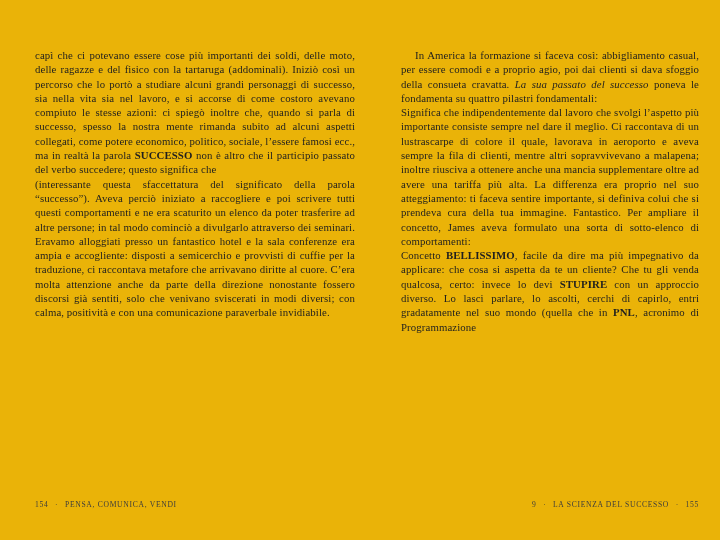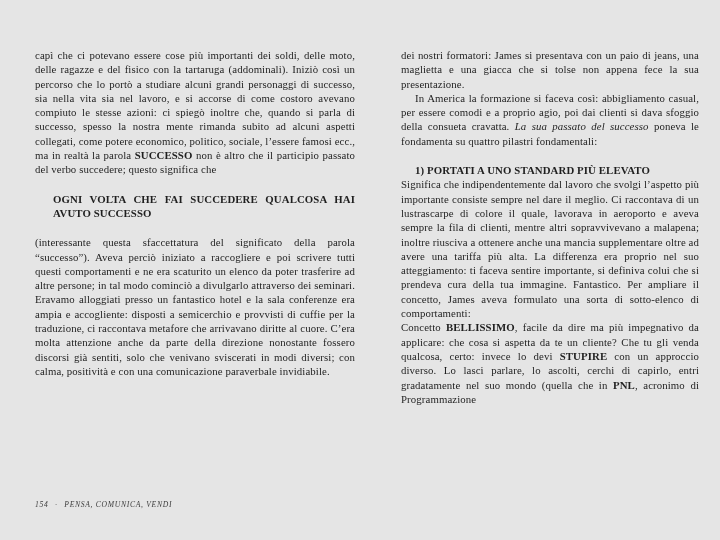--- a/index.html
+++ b/index.html
@@ -4,21 +4,21 @@
 <style>
   html, body {
     margin: 0;
     padding: 0;
     background: #ffffff;
   }
   .spread {
     position: relative;
     width: 720px;
     height: 540px;
-    background: #e5e5e5;
+    background: #eab308;
     overflow: hidden;
     font-family: "Liberation Serif", "DejaVu Serif", serif;
     color: #1f1f1f;
   }
   .page {
     position: absolute;
     top: 48px;
   }
   .page-left  { left: 35px;  width: 320px; }
   .page-right { left: 401px; width: 298px; }
@@ -40,47 +40,51 @@
   }
   .running-foot {
     position: absolute;
     top: 500px;
     font-size: 7.6px;
     line-height: 10px;
     letter-spacing: 0.7px;
     color: #3c3c3c;
     white-space: nowrap;
   }
-  .foot-left  { left: 35px; font-style: italic; }
+  .foot-left  { left: 35px; }
   .foot-right { right: 21px; text-align: right; }
   .running-foot .sep { margin: 0 4px; }
 </style>
 </head>
 <body>
 
 <div class="spread">
 
   <section class="page page-left">
     <div class="page-body">
         <p class="para"><span>capì che ci potevano essere cose più importanti dei soldi, delle moto, delle ragazze e del fisico con la tartaruga (addominali). Iniziò così un percorso che lo portò a studiare alcuni grandi personaggi di successo, sia nella vita sia nel lavoro, e si accorse di come costoro avevano compiuto le stesse azioni: ci spiegò inoltre che, quando si parla di successo, spesso la nostra mente rimanda subito ad alcuni aspetti collegati, come potere economico, politico, sociale, l’essere famosi ecc., ma in realtà la parola </span><b>SUCCESSO</b><span> non è altro che il participio passato del verbo succedere; questo significa che</span></p>
-        <p class="display"><b>OGNI VOLTA CHE FAI SUCCEDERE QUALCOSA HAI AVUTO SUCCESSO</b></p>
         <p class="para"><span>(interessante questa sfaccettatura del significato della parola “successo”). Aveva perciò iniziato a raccogliere e poi scrivere tutti questi comportamenti e ne era scaturito un elenco da poter trasferire ad altre persone; in tal modo cominciò a divulgarlo attraverso dei seminari. Eravamo alloggiati presso un fantastico hotel e la sala conferenze era ampia e accogliente: disposti a semicerchio e provvisti di cuffie per la traduzione, ci raccontava metafore che arrivavano diritte al cuore. C’era molta attenzione anche da parte della direzione nonostante fossero discorsi già sentiti, solo che venivano sviscerati in modi diversi; con calma, positività e con una comunicazione paraverbale invidiabile.</span></p>
       </div>
   </section>
 
   <section class="page page-right">
     <div class="page-body">
-        <p class="para"><span>dei nostri formatori: James si presentava con un paio di jeans, una maglietta e una giacca che si tolse non appena fece la sua presentazione.</span></p>
         <p class="para indent"><span>In America la formazione si faceva così: abbigliamento casual, per essere comodi e a proprio agio, poi dai clienti si dava sfoggio della consueta cravatta. </span><i>La sua passato del successo</i><span> poneva le fondamenta su quattro pilastri fondamentali:</span></p>
-        <p class="heading indent"><b>1) PORTATI A UNO STANDARD PIÙ ELEVATO</b></p>
         <p class="para"><span>Significa che indipendentemente dal lavoro che svolgi l’aspetto più importante consiste sempre nel dare il meglio. Ci raccontava di un lustrascarpe di colore il quale, lavorava in aeroporto e aveva sempre la fila di clienti, mentre altri sopravvivevano a malapena; inoltre riusciva a ottenere anche una mancia supplementare oltre ad avere una tariffa più alta. La differenza era proprio nel suo atteggiamento: ti faceva sentire importante, si definiva colui che si prendeva cura della tua immagine. Fantastico. Per ampliare il concetto, James aveva formulato una sorta di sotto-elenco di comportamenti:</span></p>
         <p class="para"><span>Concetto </span><b>BELLISSIMO</b><span>, facile da dire ma più impegnativo da applicare: che cosa si aspetta da te un cliente? Che tu gli venda qualcosa, certo: invece lo devi </span><b>STUPIRE</b><span> con un approccio diverso. Lo lasci parlare, lo ascolti, cerchi di capirlo, entri gradatamente nel suo mondo (quella che in </span><b>PNL</b><span>, acronimo di Programmazione</span></p>
       </div>
   </section>
 
   <footer class="running-foot foot-left">
     <span>154</span>
     <span class="sep">·</span>
     <span>PENSA, COMUNICA, VENDI</span>
   </footer>
 
+  <footer class="running-foot foot-right">
+    <span>9</span>
+    <span class="sep">·</span>
+    <span>LA SCIENZA DEL SUCCESSO</span>
+    <span class="sep">·</span>
+    <span>155</span>
+  </footer>
 
 </div>
 
 </body></html>

